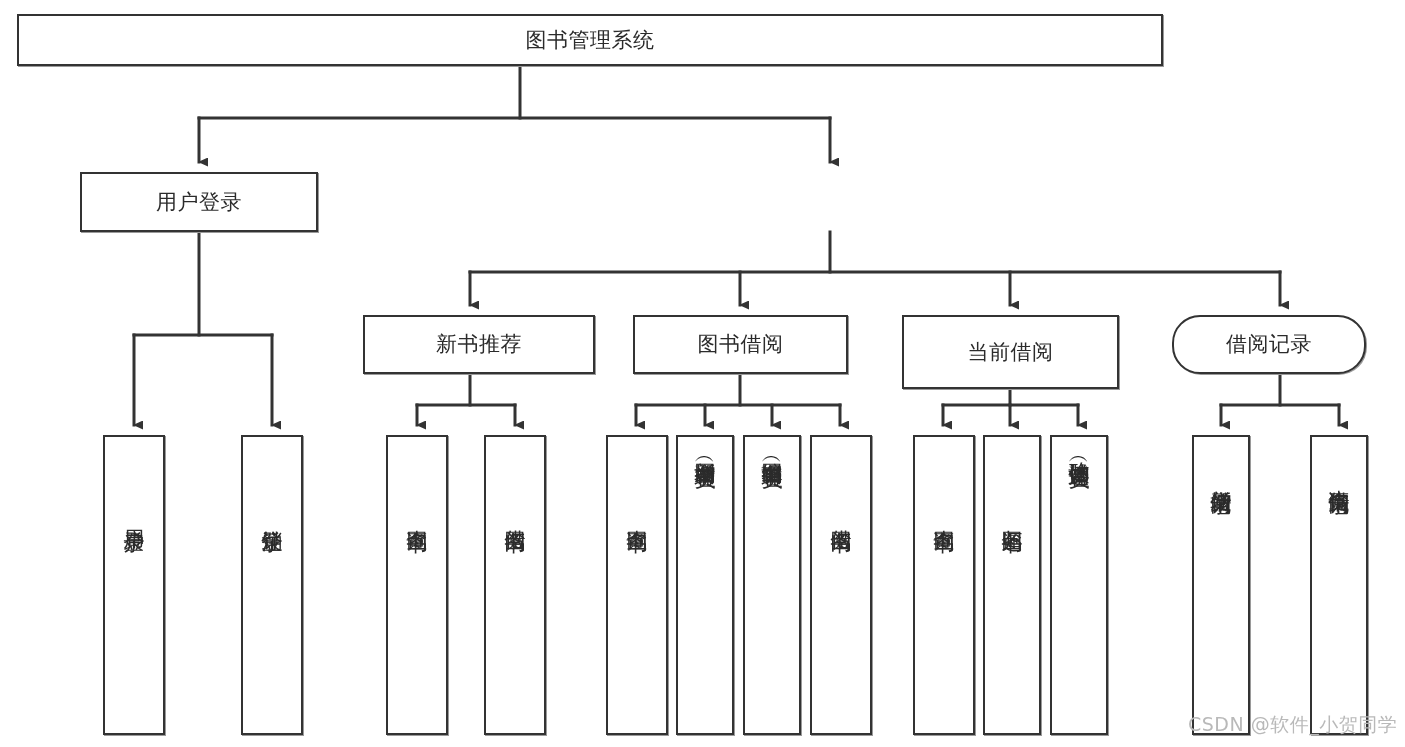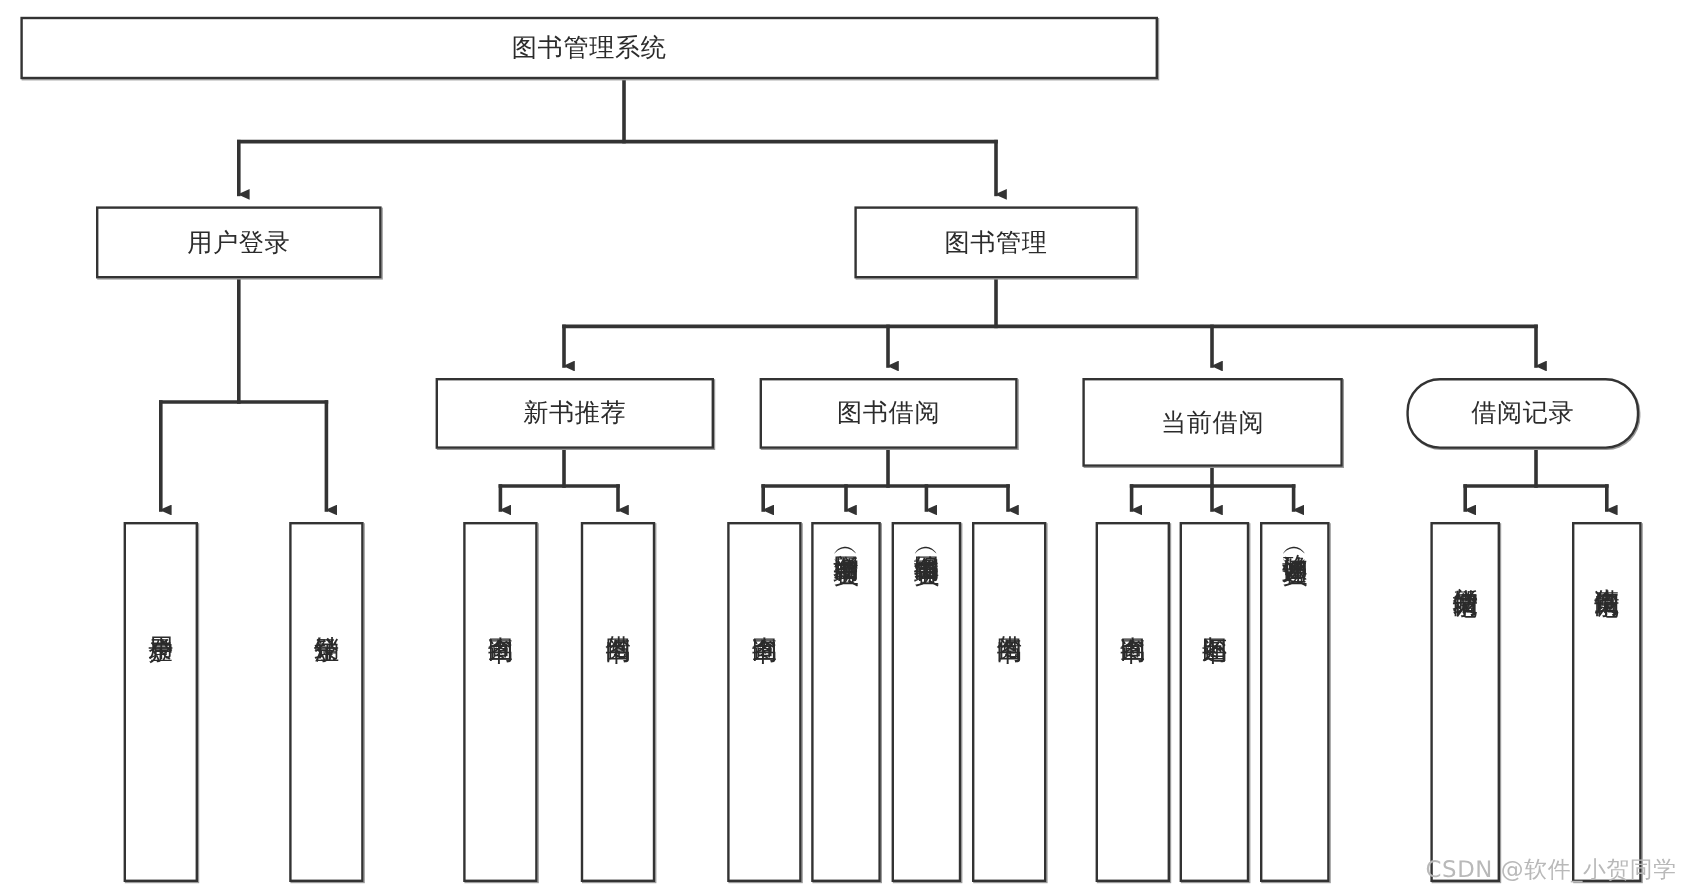--- a/index.html
+++ b/index.html
@@ -123,30 +123,27 @@
       <path d="M 1010,405 L 1010,425" marker-end="url(#arrowhead)"></path>
       <path d="M 1078,405 L 1078,425" marker-end="url(#arrowhead)"></path>
 
       <path d="M 1280,374 L 1280,405"></path>
       <path d="M 1221,405 L 1339,405"></path>
       <path d="M 1221,405 L 1221,425" marker-end="url(#arrowhead)"></path>
       <path d="M 1339,405 L 1339,425" marker-end="url(#arrowhead)"></path>
     </g>
   </svg>
 
-  <div class="node" style="left:17px; top:14px; width:948px; height:52px;">
+  <div class="node" style="left:17px; top:14px; width:1146px; height:52px;">
     <span class="node-label">图书管理系统</span>
   </div>
 
   <div class="node" style="left:80px; top:172px; width:238px; height:60px;">
     <span class="node-label">用户登录</span>
   </div>
-  <div class="node" style="left:712px; top:172px; width:236px; height:60px;">
-    <span class="node-label">图书管理</span>
-  </div>
 
   <div class="node" style="left:363px; top:315px; width:232px; height:59px;">
     <span class="node-label">新书推荐</span>
   </div>
   <div class="node" style="left:633px; top:315px; width:215px; height:59px;">
     <span class="node-label">图书借阅</span>
   </div>
   <div class="node" style="left:902px; top:315px; width:217px; height:74px;">
     <span class="node-label">当前借阅</span>
   </div>

